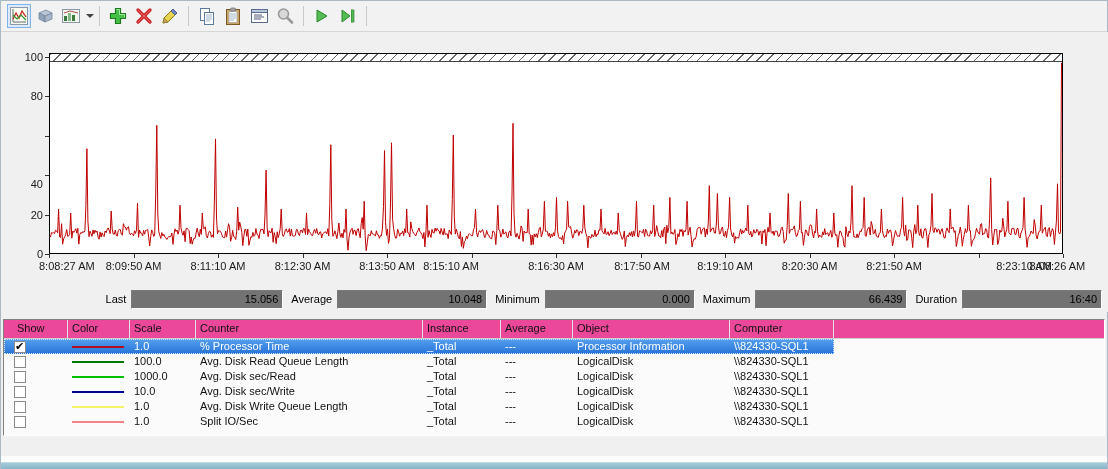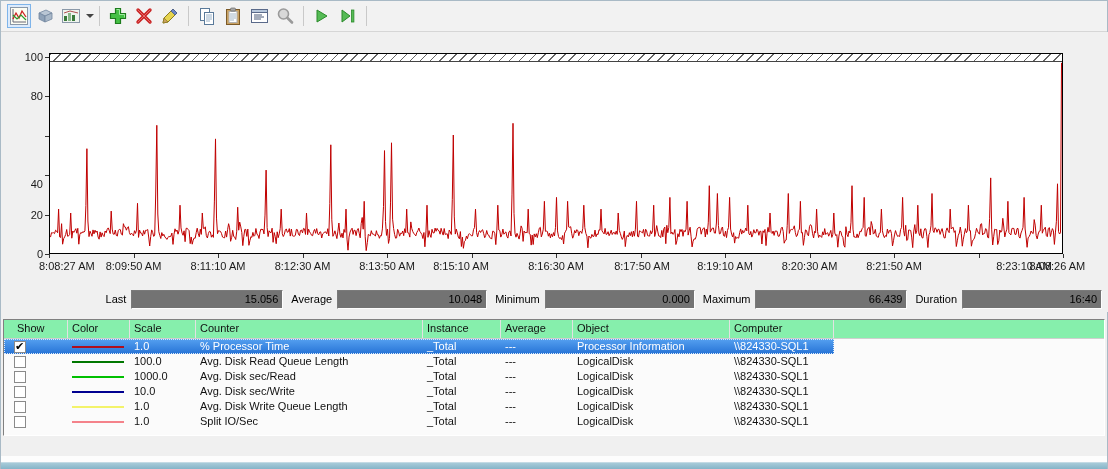--- a/index.html
+++ b/index.html
@@ -35,21 +35,21 @@
            display:flex; justify-content:flex-end; align-items:center; }
   .stat-label { margin:0 5px 0 8px; color:#000; }
   .stat-box { height:19px; background:#737373; border:1px solid;
               border-color:#7a7a7a #fdfdfd #fdfdfd #7a7a7a;
               text-align:right; line-height:17px; padding-right:4px; color:#000; }
 
   
   .legend { position:absolute; top:318px; left:2px; right:2px; height:117px; background:#fbfbfb;
             border:1px solid; border-color:#808080 #fff #fff #808080; overflow:hidden; }
   .lheader, .lrow { display:grid; grid-template-columns:64px 62px 66px 227px 78px 72px 157px 104px; }
-  .lheader { height:19px; background:#86efac; border-bottom:1px solid #cfcfcf; }
+  .lheader { height:19px; background:#ec4899; border-bottom:1px solid #cfcfcf; }
   .hcell { border-right:1px solid #e2e2e2; padding:2px 4px 0 4px; color:#111; white-space:nowrap; overflow:hidden; }
   .hcell:first-child { padding-left:13px; }
   .lrow { height:15px; width:830px; align-items:center; }
   .lrow .cell { padding:0 4px; white-space:nowrap; overflow:hidden; line-height:15px; }
   .lrow.sel { background:linear-gradient(#55a0f0,#2673d6); color:#fff; outline:1px dotted #dce9f8; outline-offset:-1px; }
   .cb { display:inline-block; width:12px; height:12px; background:#fff; border:1px solid #8a8a8a;
         margin-left:6px; position:relative; vertical-align:middle; }
   .cb .mark { position:absolute; left:0px; top:-3px; font-size:11px; color:#000; }
   .swatch { display:inline-block; width:52px; height:2px; vertical-align:middle; }
 
@@ -182,21 +182,21 @@
         <div class="xlab" style="left: 48px; transform: translateX(-18%);">8:08:27 AM</div>
         <div class="xtick" style="left: 132.5px;"></div>
         <div class="xlab" style="left: 132.5px;">8:09:50 AM</div>
         <div class="xtick" style="left: 217px;"></div>
         <div class="xlab" style="left: 217px;">8:11:10 AM</div>
         <div class="xtick" style="left: 301.5px;"></div>
         <div class="xlab" style="left: 301.5px;">8:12:30 AM</div>
         <div class="xtick" style="left: 386px;"></div>
         <div class="xlab" style="left: 386px;">8:13:50 AM</div>
         <div class="xtick" style="left: 470.5px;"></div>
-        <div class="xlab" style="left: 460px;">8:15:10 AM</div>
+        <div class="xlab" style="left: 450px;">8:15:10 AM</div>
         <div class="xtick" style="left: 555px;"></div>
         <div class="xlab" style="left: 555px;">8:16:30 AM</div>
         <div class="xtick" style="left: 639.5px;"></div>
         <div class="xlab" style="left: 641px;">8:17:50 AM</div>
         <div class="xtick" style="left: 724px;"></div>
         <div class="xlab" style="left: 724px;">8:19:10 AM</div>
         <div class="xtick" style="left: 808.5px;"></div>
         <div class="xlab" style="left: 808.5px;">8:20:30 AM</div>
         <div class="xtick" style="left: 893px;"></div>
         <div class="xlab" style="left: 893px;">8:21:50 AM</div>

